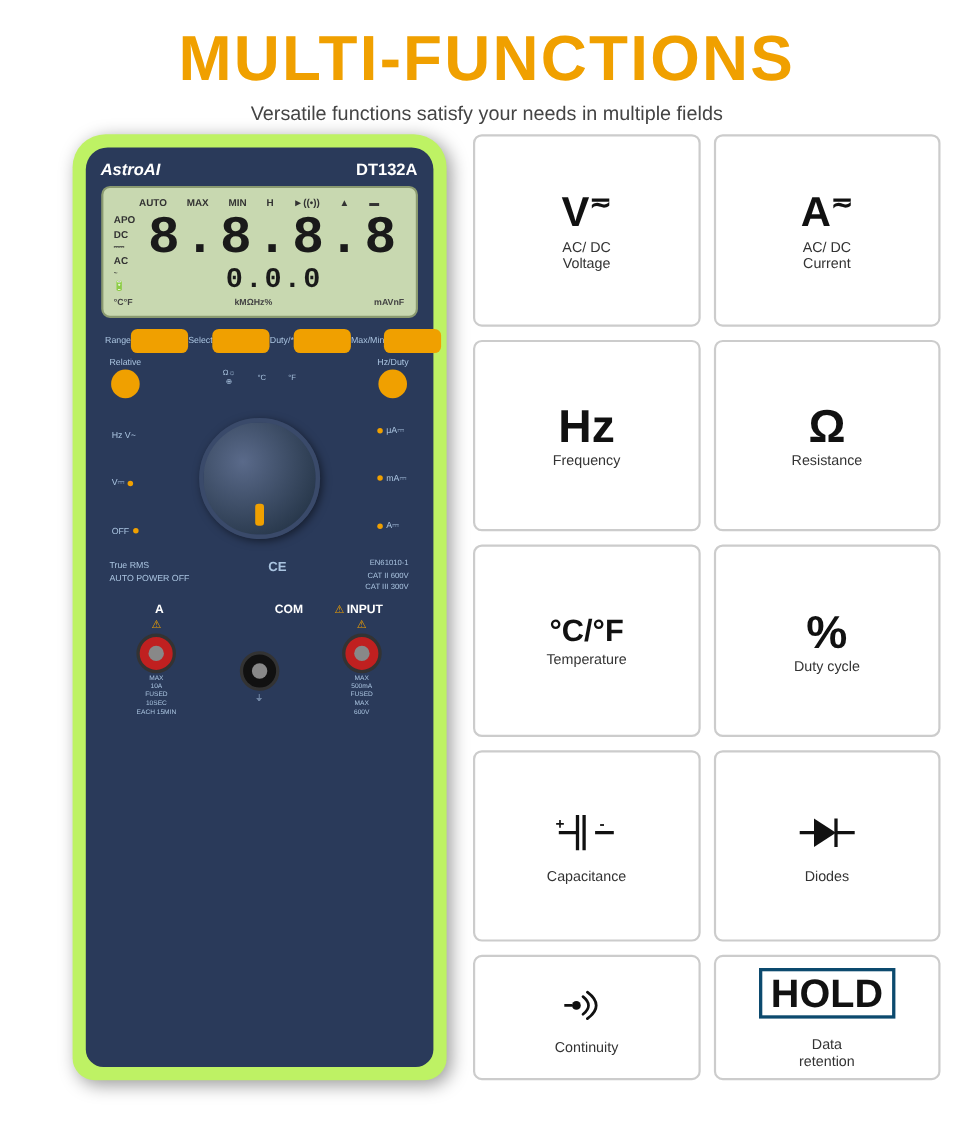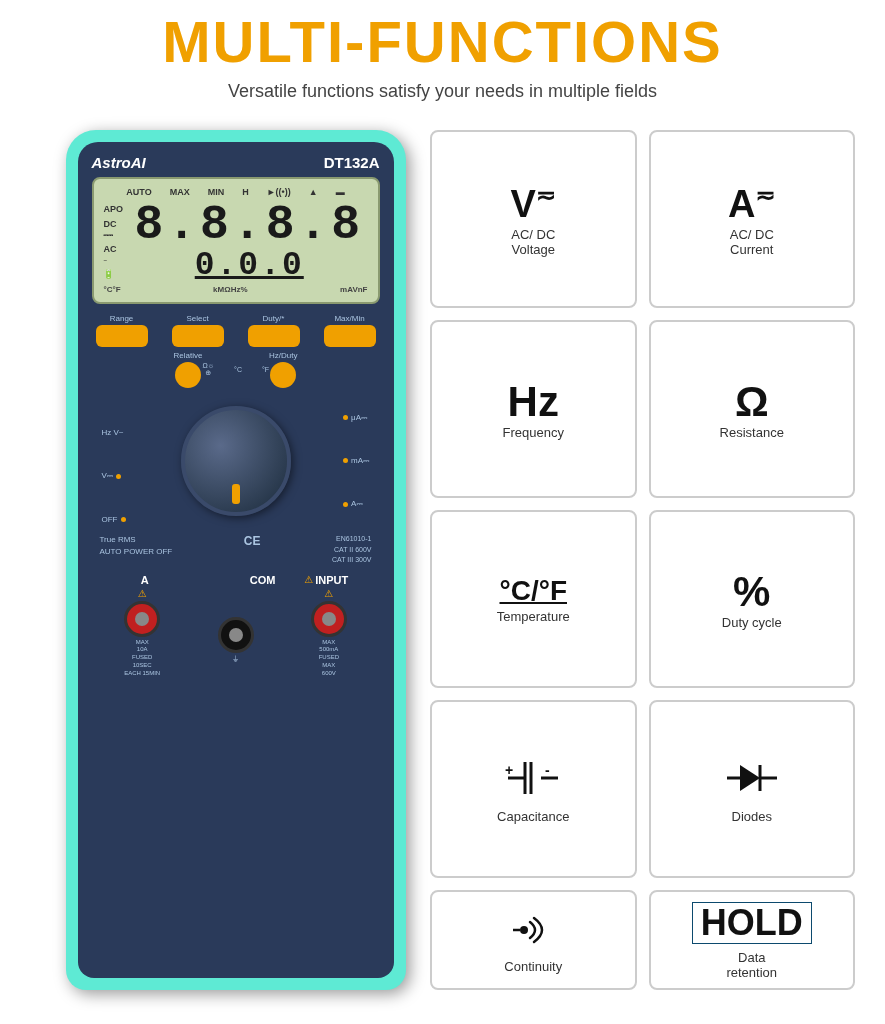--- a/index.html
+++ b/index.html
@@ -10,55 +10,55 @@
       font-family: Arial, sans-serif;
       overflow: hidden;
     }
     .page {
       width: 885px;
       height: 760px;
       position: relative;
       display: flex;
       flex-direction: column;
       align-items: center;
-      padding: 8px 30px;
+      padding: 20px 30px;
     }
     .main-title {
       font-size: 58px;
       font-weight: 900;
       color: #f0a000;
       letter-spacing: 2px;
       text-transform: uppercase;
       margin-bottom: 6px;
       text-align: center;
     }
     .subtitle {
       font-size: 18px;
       color: #444;
-      margin-bottom: 28px;
+      margin-bottom: 8px;
       text-align: center;
     }
     .content-row {
       display: flex;
       flex-direction: row;
       width: 100%;
       gap: 20px;
       flex: 1;
     }
     
     .multimeter-wrapper {
       width: 380px;
       display: flex;
       align-items: center;
       justify-content: center;
     }
     .multimeter {
       width: 340px;
       height: 860px;
-      background: #5eead4;
+      background: #bef264;
       border-radius: 30px 30px 20px 20px;
       padding: 12px;
       display: flex;
       flex-direction: column;
       align-items: center;
       box-shadow: 4px 4px 16px rgba(0,0,0,0.4);
       margin-left: 31px;
     }
     .meter-body {
       width: 100%;
@@ -109,28 +109,27 @@
     .lcd-main {
       font-size: 48px;
       font-family: 'Courier New', monospace;
       font-weight: bold;
       color: #1a1a1a;
       text-align: center;
       line-height: 1;
       letter-spacing: 4px;
     }
     .lcd-sub {
-      font-size: 33px;
+      font-size: 26px;
       font-family: 'Courier New', monospace;
       font-weight: bold;
       color: #1a1a1a;
       text-align: center;
       line-height: 1;
       letter-spacing: 2px;
-      text-decoration: underline;
     }
     .lcd-units-row {
       display: flex;
       justify-content: space-between;
       font-size: 8px;
       color: #444;
       font-weight: bold;
       margin-top: 3px;
     }
     
@@ -143,36 +142,36 @@
       padding: 0 4px;
     }
     .btn-label {
       font-size: 8px;
       color: #aac4e0;
       text-align: center;
       margin-bottom: 2px;
     }
     .btn-col {
       display: flex;
-      flex-direction: column;
+      flex-direction: row;
       align-items: center;
       justify-content: space-between;
     }
     .yellow-btn {
       background: #f0a000;
       border: none;
       border-radius: 6px;
       width: 52px;
       height: 22px;
       cursor: pointer;
     }
     .buttons-row2 {
       display: flex;
       width: 100%;
-      justify-content: center;
+      justify-content: space-between;
       align-items: center;
       padding: 0 8px;
       margin-bottom: 8px;
     }
     .btn-label2 {
       font-size: 8px;
       color: #aac4e0;
       text-align: center;
       margin-bottom: 2px;
     }
@@ -194,21 +193,21 @@
       width: 100%;
       position: relative;
       display: flex;
       align-items: center;
       justify-content: center;
       margin-bottom: 8px;
     }
     .dial-labels-left {
       position: absolute;
       left: 10px;
-      top: 15px;
+      top: 4px;
       height: 100%;
       display: flex;
       flex-direction: column;
       justify-content: space-around;
     }
     .dial-labels-right {
       position: absolute;
       right: 10px;
       top: 0;
       height: 100%;
@@ -364,23 +363,23 @@
     .func-label {
       font-size: 13px;
       color: #333;
       text-align: center;
       font-weight: normal;
     }
     .hold-text {
       font-size: 36px;
       font-weight: 900;
       color: #111;
-      border: 1px solid #0c4a6e;
+      border: 3px solid #0c4a6e;
       padding: 2px 8px;
-      margin-bottom: 6px;
+      margin-bottom: 16px;
       line-height: 1;
     }
   </style>
 </head>
 <body>
 
 <div class="page">
   <h1 class="main-title">MULTI-FUNCTIONS</h1>
   <p class="subtitle">Versatile functions satisfy your needs in multiple fields</p>
 
@@ -556,21 +555,21 @@
         <div class="func-icon-large">Hz</div>
         <div class="func-label">Frequency</div>
       </div>
 
       <div class="func-card">
         <div class="func-icon-large">Ω</div>
         <div class="func-label">Resistance</div>
       </div>
 
       <div class="func-card">
-        <div class="func-icon" style="font-size:28px; font-weight:900;text-decoration:underline;">°C/°F</div>
+        <div class="func-icon" style="font-size:28px; font-weight:900;">°C/°F</div>
         <div class="func-label">Temperature</div>
       </div>
 
       <div class="func-card">
         <div class="func-icon-large">%</div>
         <div class="func-label">Duty cycle</div>
       </div>
 
       <div class="func-card">
         <div style="margin-bottom:6px;">

